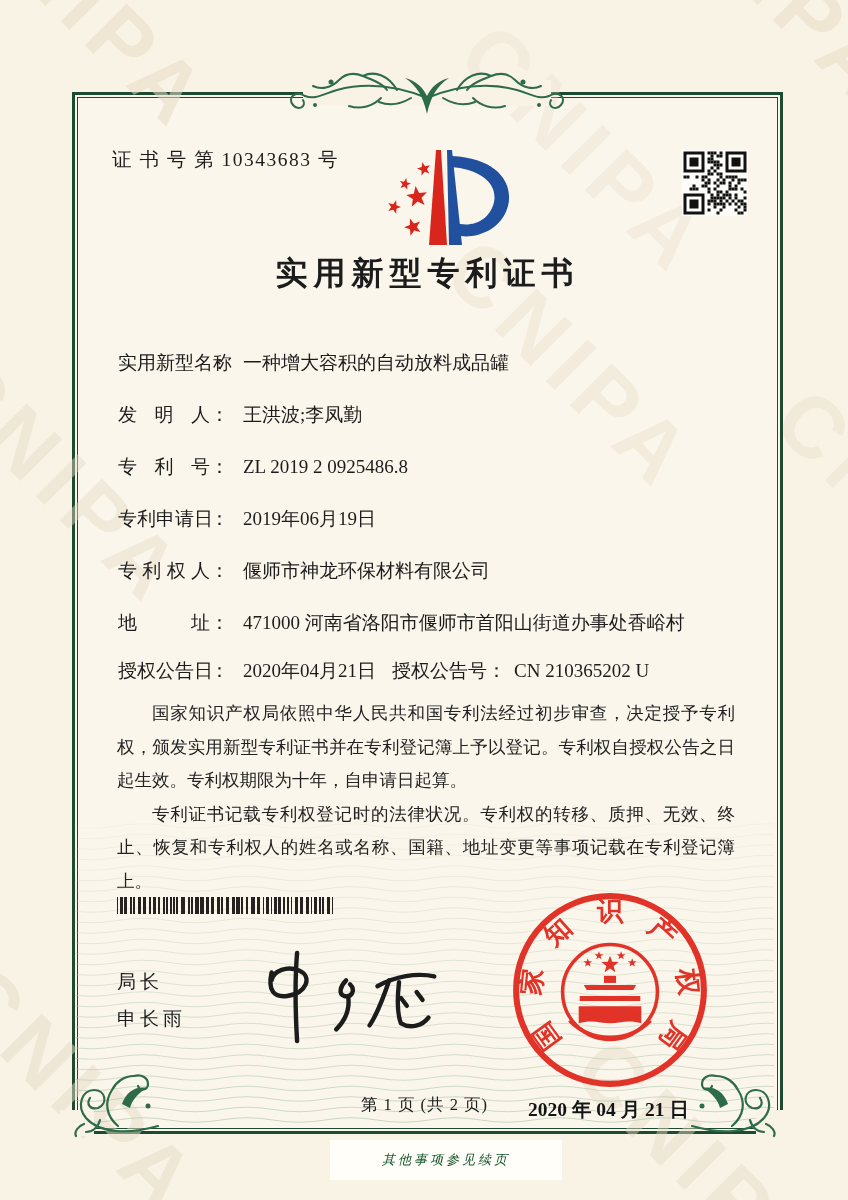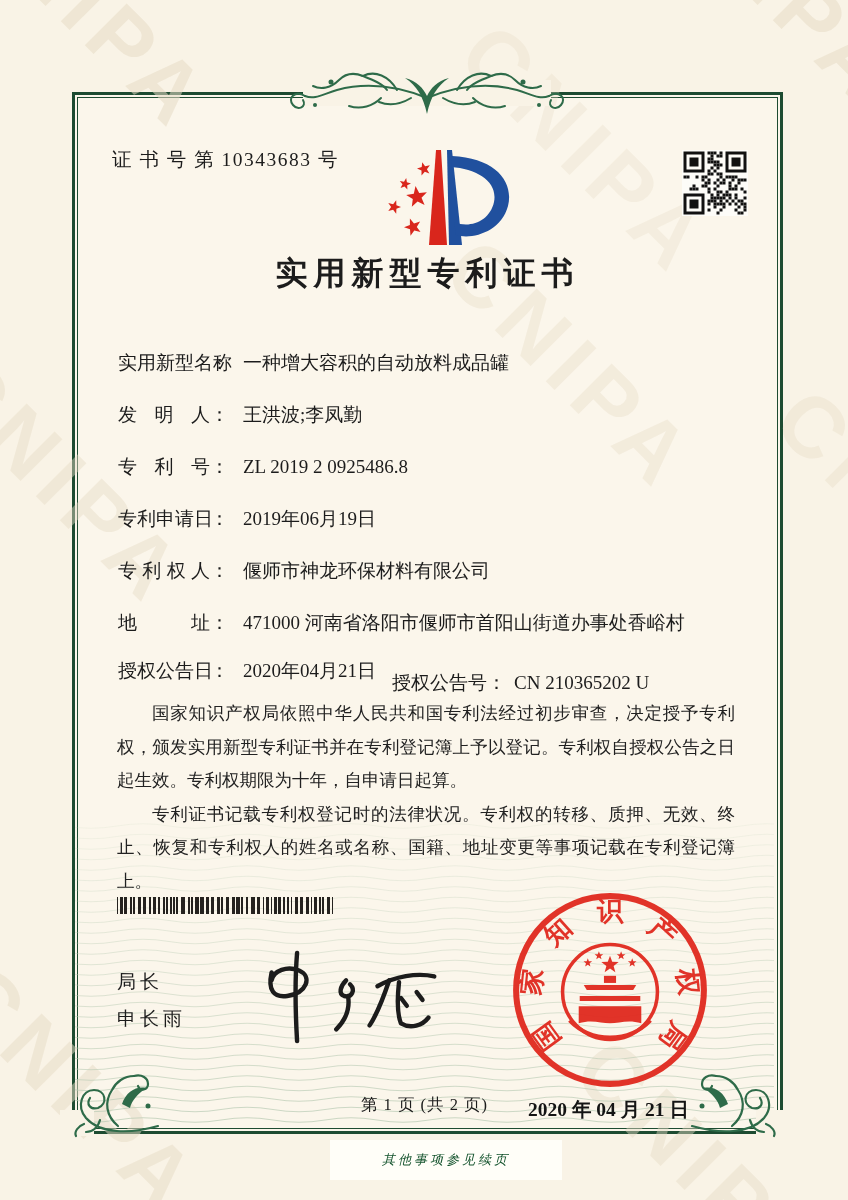--- a/index.html
+++ b/index.html
@@ -25,21 +25,21 @@
   
   .content{position:absolute;left:0;top:0;width:848px;height:1200px;z-index:5;}
   .cert-no{position:absolute;left:112px;top:146px;font-size:19.5px;letter-spacing:1.5px;}
   .logo{position:absolute;left:350px;top:138px;}
   .qr{position:absolute;left:682px;top:150px;}
   .title{position:absolute;left:72px;top:252px;width:705px;text-align:center;
          font-size:32px;font-weight:600;letter-spacing:6px;padding-left:6px;box-sizing:border-box;}
   .frow{position:absolute;left:118px;width:640px;font-size:19px;white-space:nowrap;}
   .flabel{display:inline-block;width:92px;text-align:justify;text-align-last:justify;vertical-align:bottom;}
   .fcolon{display:inline-block;margin-right:14px;}
-  .pair2{position:absolute;left:274px;top:12px;}
+  .pair2{position:absolute;left:274px;top:0;}
   .pair2 .fcolon{margin-right:8px;}
   .paras{position:absolute;left:117px;top:697px;width:618px;font-size:17.5px;line-height:33.5px;
          text-align:justify;color:#222;}
   .paras p{margin:0;text-indent:2em;font-family:Liberation Serif, serif;}
   .barcode{position:absolute;left:117px;top:897px;}
   .director{position:absolute;left:117px;top:963px;font-family:"Liberation Sans","DejaVu Sans",sans-serif;
             font-size:19px;font-weight:500;letter-spacing:4px;line-height:37px;}
   .autograph{position:absolute;left:252px;top:946px;}
   .seal{position:absolute;left:504px;top:884px;mix-blend-mode:multiply;opacity:.95;}
   .seal-date{position:absolute;left:528px;top:1096px;width:160px;font-size:19.5px;font-weight:600;

